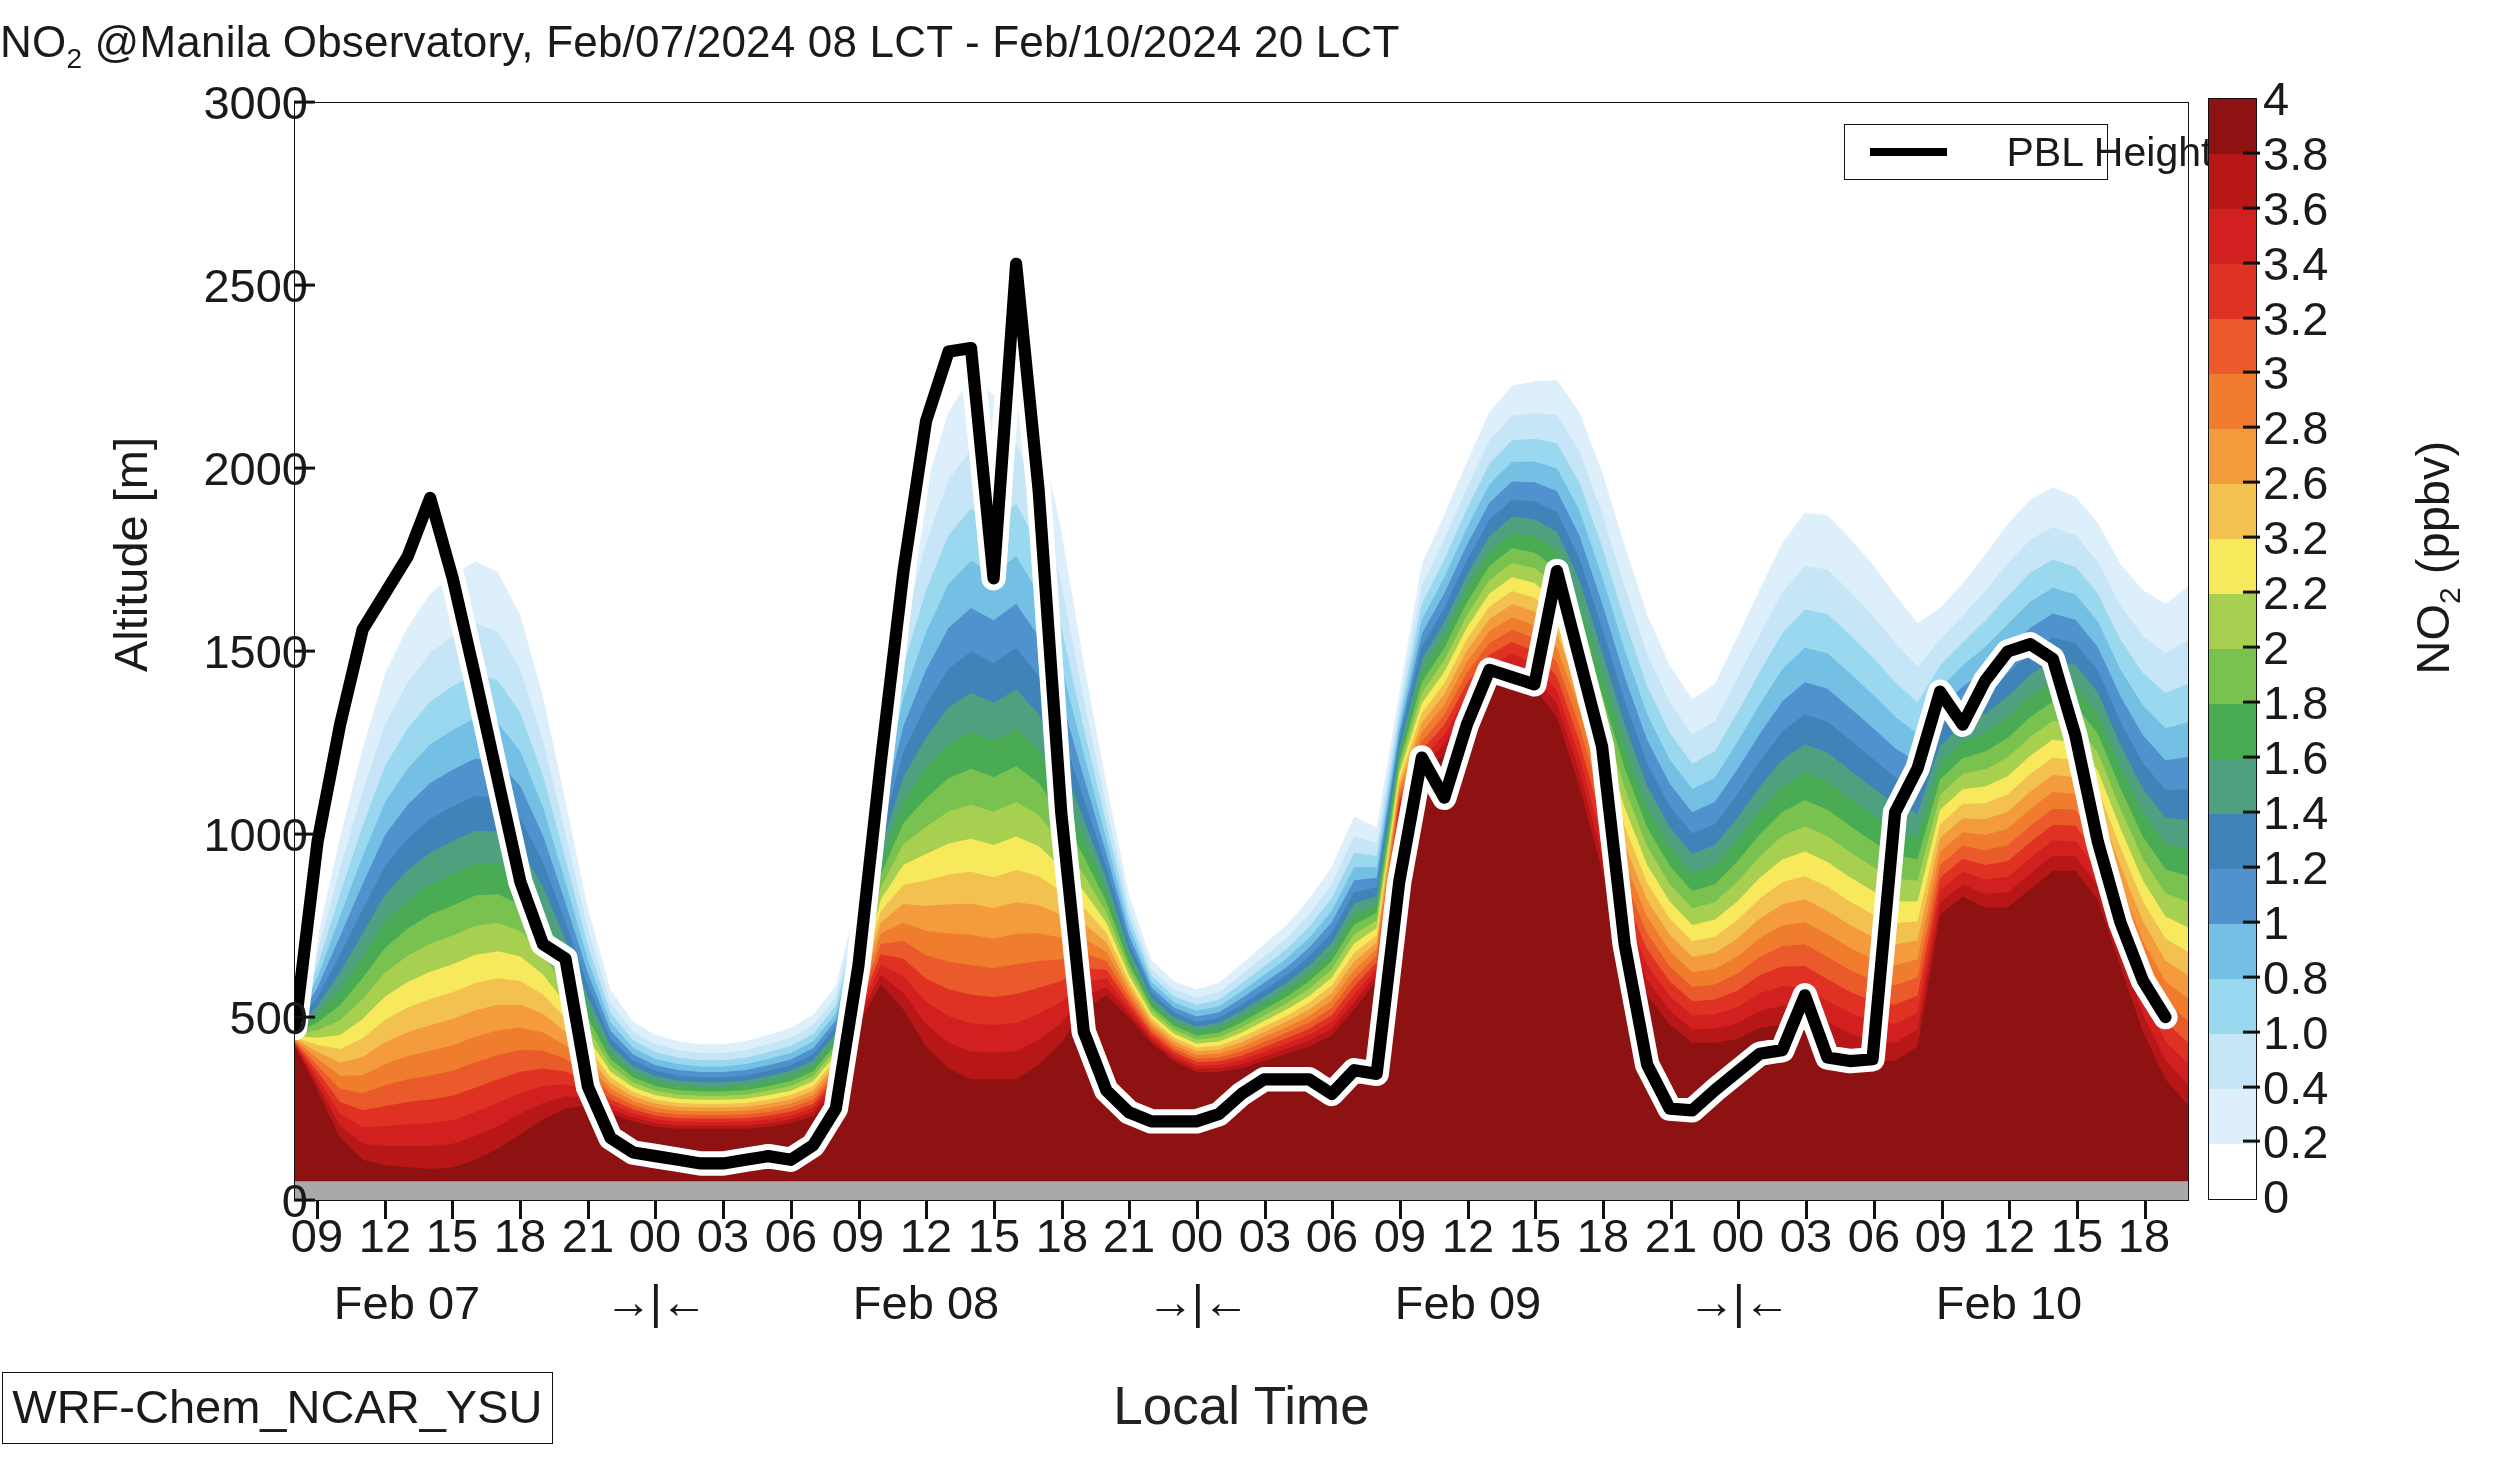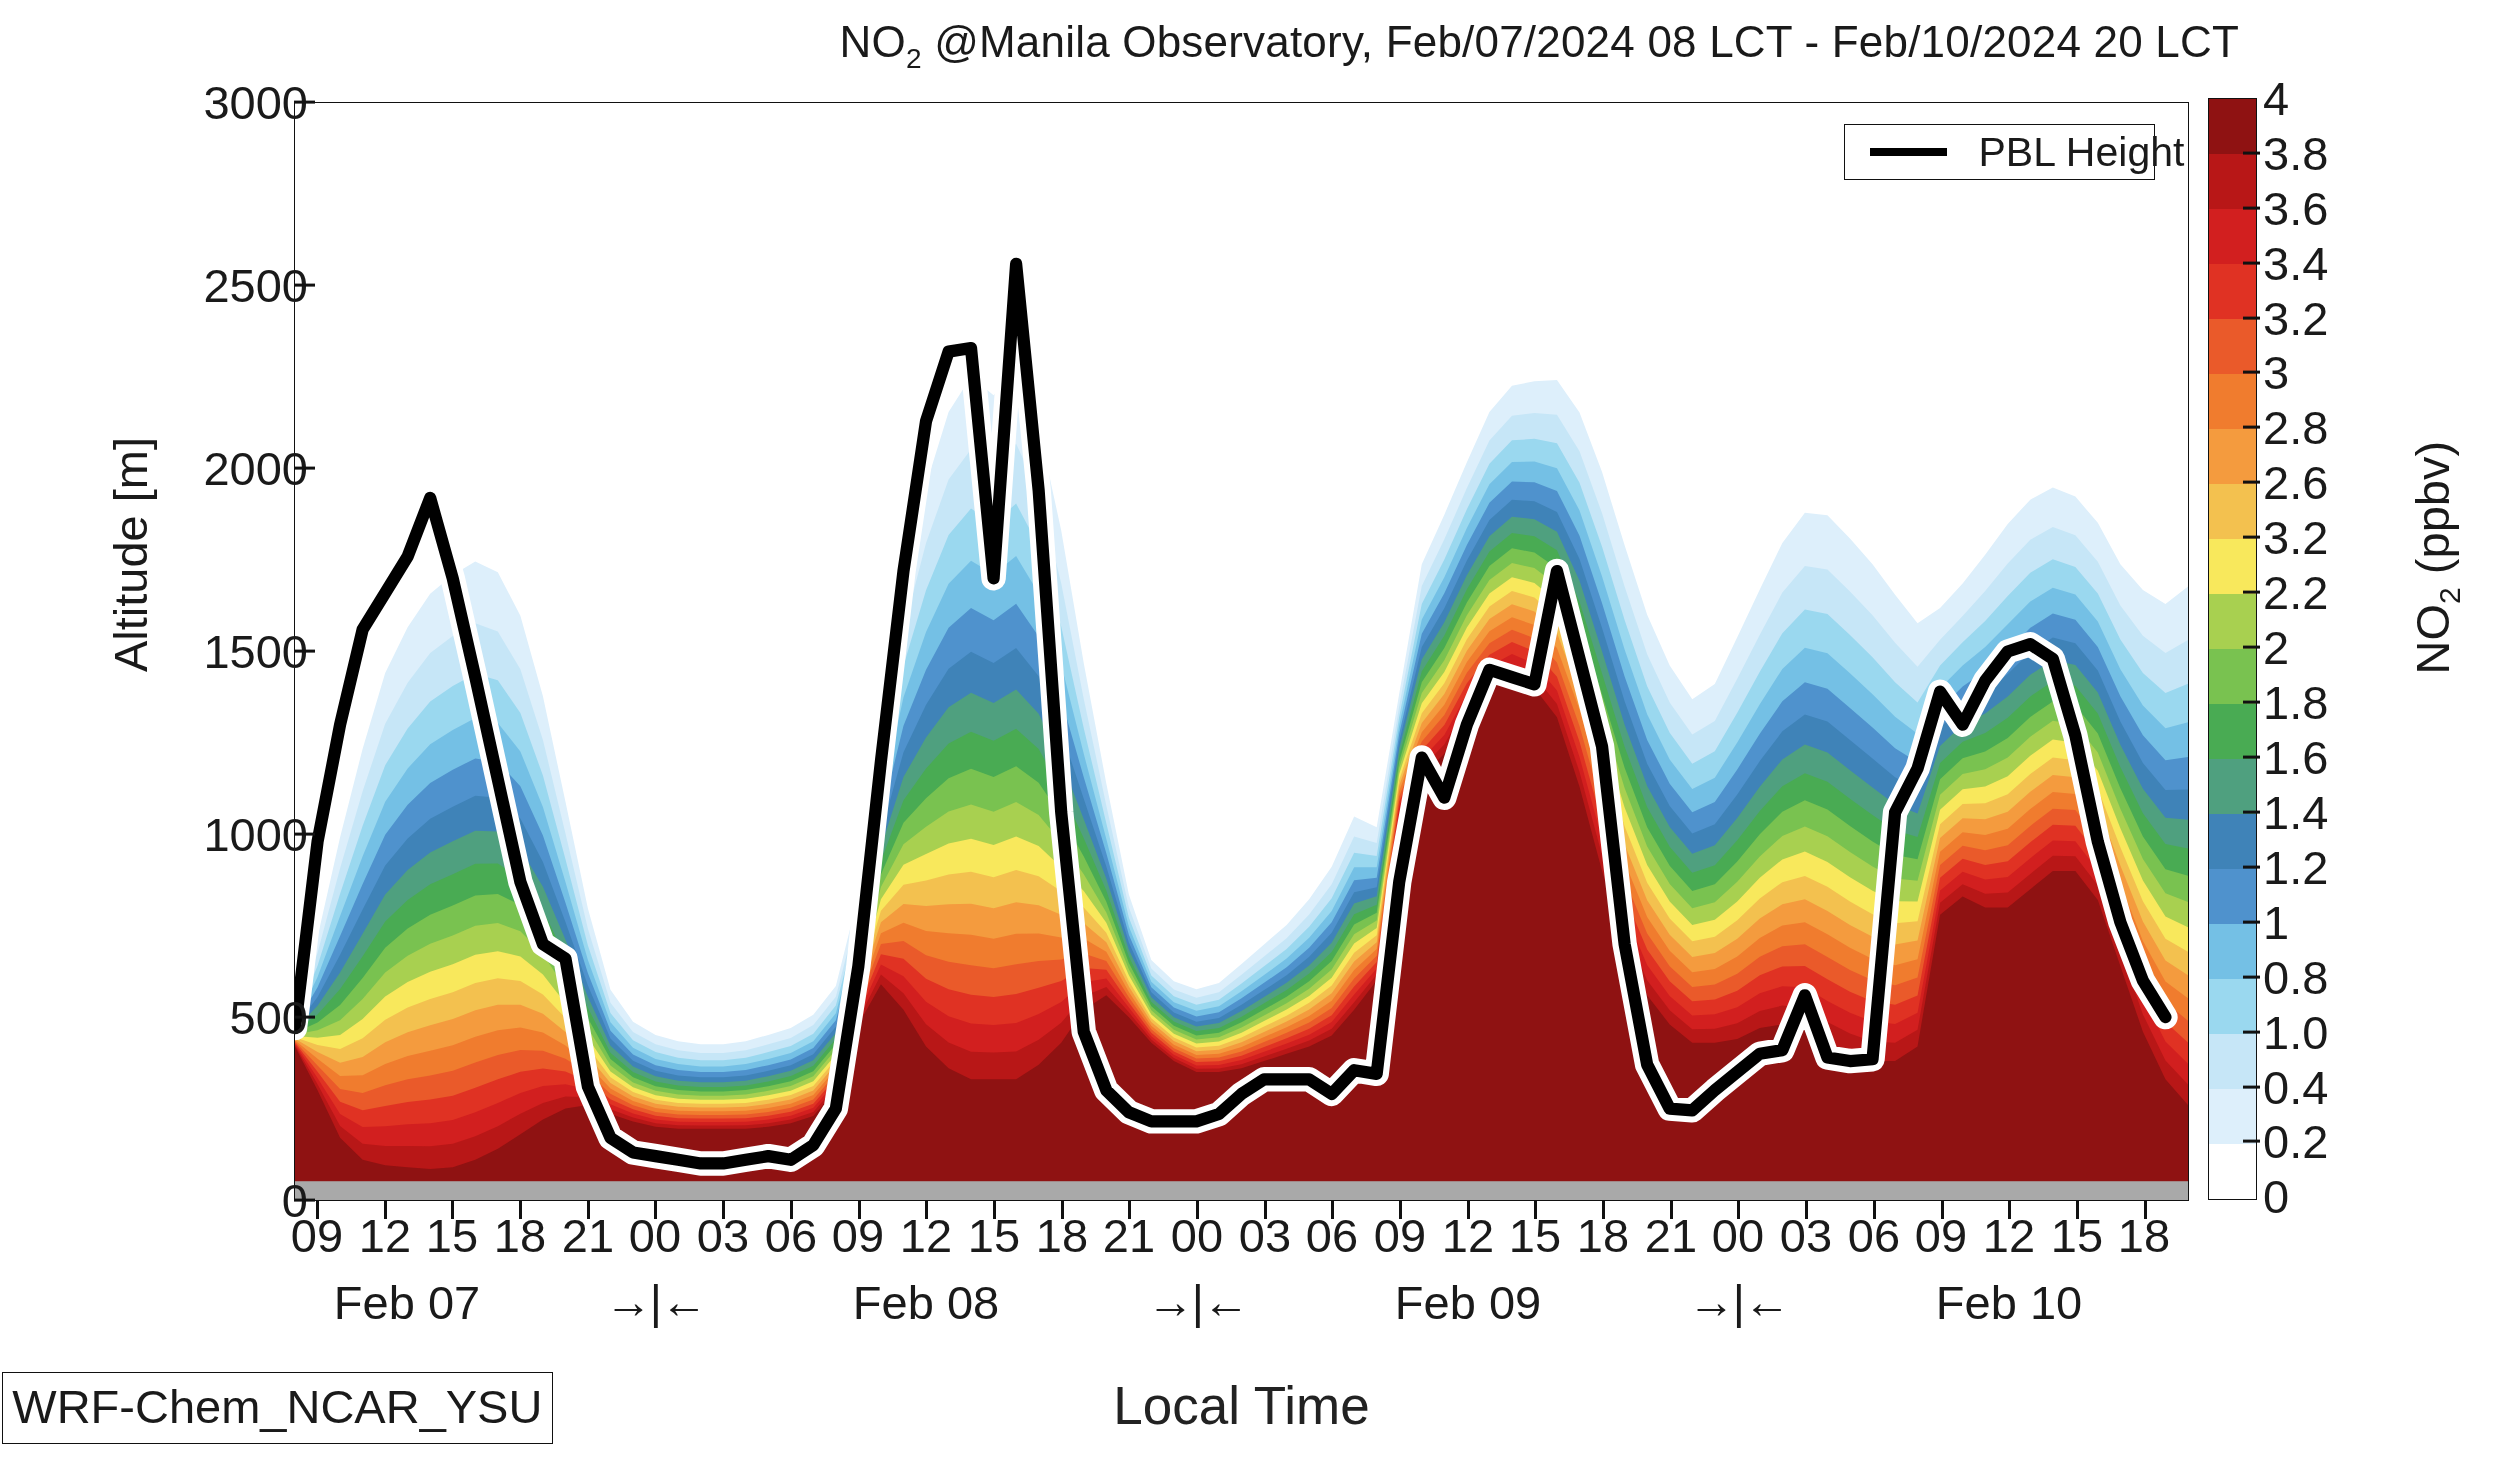--- a/index.html
+++ b/index.html
@@ -1,20 +1,20 @@
 <!DOCTYPE html>
 <html style="font-size:15px"><head>
 <meta charset="utf-8">
 <style>
   html,body{margin:0;padding:0;background:#fff;}
   body{width:2512px;height:1464px;position:relative;
        font-family:"Liberation Sans",sans-serif;color:#1a1a1a;overflow:hidden;}
 
   
-  #chart-title{position:absolute;left:0;top:17px;width:2239px;text-align:right;
+  #chart-title{position:absolute;left:0;top:17px;width:2239px;text-align:left;
                font-size:44px;letter-spacing:0.2px;white-space:nowrap;}
   #chart-title sub{font-size:28px;vertical-align:-11.3px;}
 
   
   #plot-frame{position:absolute;left:294px;top:102px;width:1895px;height:1099px;
               box-sizing:border-box;border:1.9px solid #111;background:#fff;overflow:hidden;}
   #plot-svg{position:absolute;left:0;top:0;width:100%;height:100%;display:block;}
 
   
   .ytick-label{position:absolute;right:2204px;text-align:right;font-size:47px;
@@ -30,23 +30,23 @@
   .xtick-label{position:absolute;top:1208px;font-size:47px;white-space:nowrap;
                transform:translateX(-50%);}
   .xday-label{position:absolute;top:1275px;font-size:47px;white-space:nowrap;
               transform:translateX(-50%);text-align:center;}
   .xsep-label{position:absolute;top:1274px;font-size:47px;white-space:nowrap;
               transform:translateX(-50%);letter-spacing:-1.9px;}
   #x-axis-title{position:absolute;left:294px;top:1375px;width:1895px;text-align:center;
                 font-size:53px;color:#222;}
 
   
-  #legend-box{position:absolute;left:1844px;top:124px;width:311px;height:56px;
+  #legend-box{position:absolute;left:1844px;top:124px;width:264px;height:56px;
               border:1.9px solid #111;background:#fff;display:flex;align-items:center;
-              box-sizing:border-box;}
+              box-sizing:border-box;gap:28px;}
   #legend-line{width:77px;height:8.5px;background:#000;margin-left:24.5px;flex:none;}
   #legend-label{font-size:41px;margin-left:32px;white-space:nowrap;}
 
   
   #colorbar-wrap{position:absolute;left:2208px;top:98px;width:49px;height:1102px;
                  border:1.9px solid #111;box-sizing:border-box;}
   .cb-cell{width:100%;}
   .cb-tick{position:absolute;left:2243px;width:17px;height:2.8px;background:#111;
            transform:translateY(-50%);}
   .cb-label{position:absolute;left:2263px;font-size:47px;white-space:nowrap;

